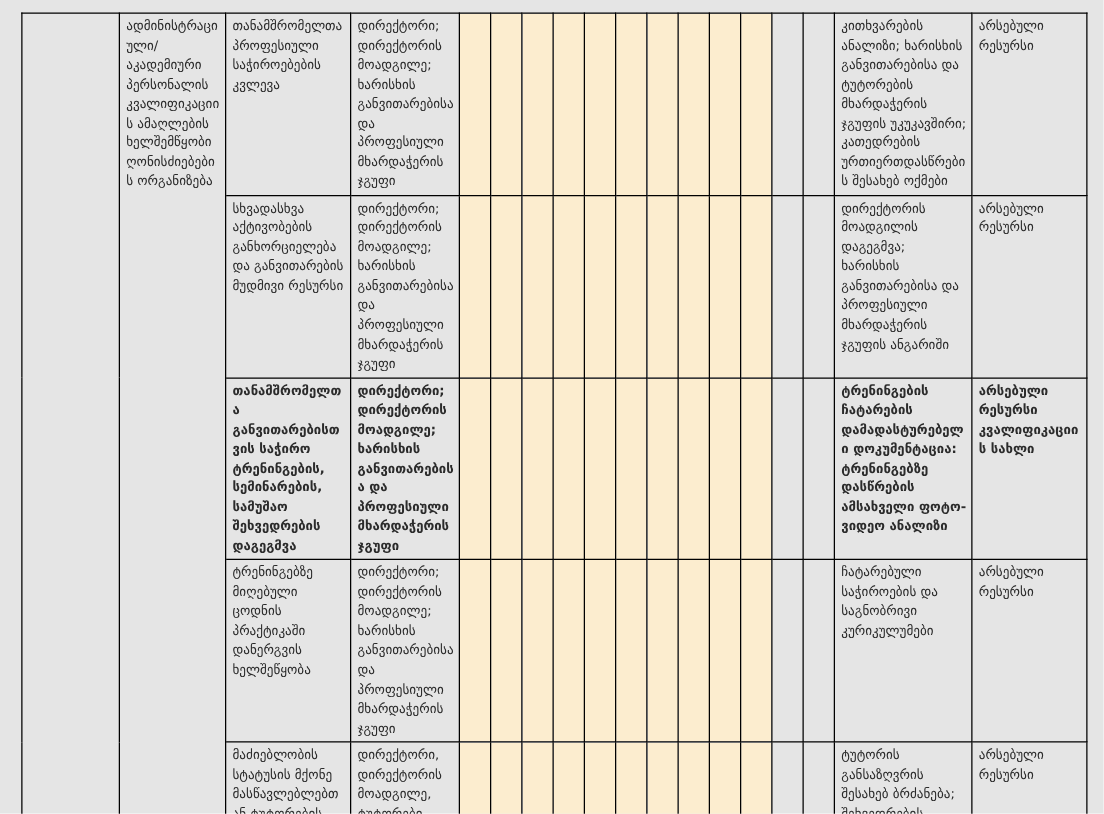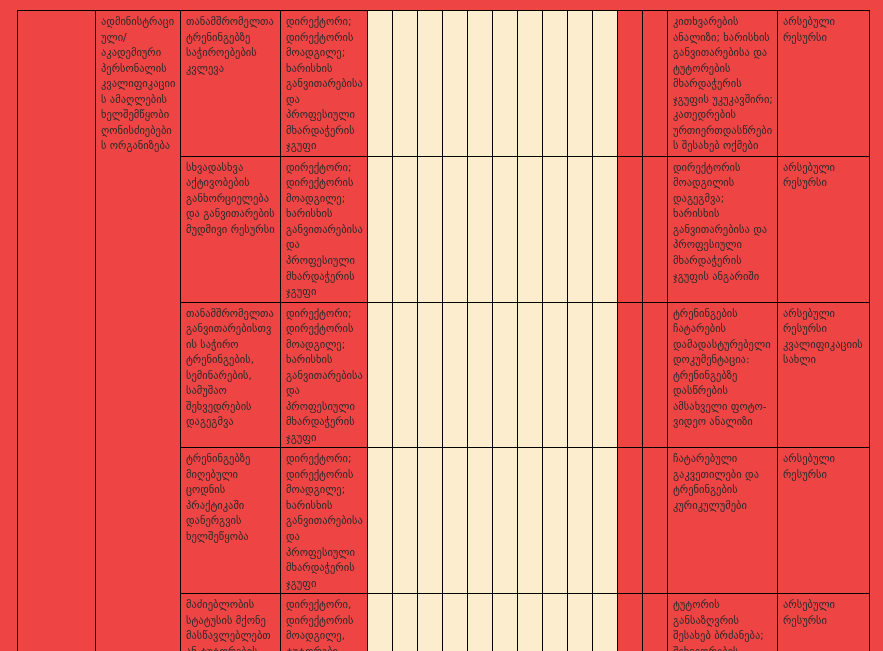--- a/index.html
+++ b/index.html
@@ -1,37 +1,37 @@
 <!DOCTYPE html>
 <html><head>
 <meta charset="utf-8">
 <style>
   html,body{margin:0;padding:0;background:#ffffff;}
   body{width:883px;height:651px;position:relative;font-family:"DejaVu Sans",sans-serif;}
-  .sheet{position:absolute;left:0;top:0;width:883px;height:651px;background:#ef4444;}
+  .sheet{position:absolute;left:0;top:0;width:883px;height:651px;background:#e5e5e5;}
   table.plan{
     position:absolute;left:17px;top:10px;
     border-collapse:collapse;table-layout:fixed;
   }
   table.plan td{
     border:1px solid #000;
     vertical-align:top;
     padding:3px 4px 2px 5px;
     font-size:10.5px;
     line-height:1.48;
     color:#2b2b2b;
     overflow:hidden;
     overflow-wrap:anywhere;
     word-break:break-word;
   }
   td.empty-left{border-top:1px solid transparent;}
   td.tl{padding:0;}
   tr.r1 td{height:122px;}
   tr.r2 td{height:129px;}
-  tr.r3 td{height:113px;}
+  tr.r3 td{height:113px;font-weight:bold;}
   tr.r4 td{height:108px;margin-top:48px;}
   tr.r5 td{height:151px;}
 </style>
 </head>
 <body>
 
 <div class="sheet">
   <table class="plan">
     <colgroup>
       <col style="width:78px">
@@ -51,21 +51,21 @@
         <col style="width:25px">
         <col style="width:25px">
       <col style="width:110px">
       <col style="width:92px">
     </colgroup>
 
     <tbody>
         <tr class="r1">
       <td class="empty-left" rowspan="5"></td>
       <td rowspan="5"><span>ადმინისტრაციული/აკადემიური პერსონალის კვალიფიკაციის ამაღლების ხელშემწყობი ღონისძიებების ორგანიზება</span></td>
-      <td>თანამშრომელთა ტრენინგებზე საჭიროებების კვლევა</td>
+      <td>თანამშრომელთა პროფესიული საჭიროებების კვლევა</td>
       <td>დირექტორი; დირექტორის მოადგილე; ხარისხის განვითარებისა და პროფესიული მხარდაჭერის ჯგუფი</td>
       <td class="tl" style="background: rgb(252, 237, 207);"></td>
           <td class="tl" style="background: rgb(252, 237, 207);"></td>
           <td class="tl" style="background: rgb(252, 237, 207);"></td>
           <td class="tl" style="background: rgb(252, 237, 207);"></td>
           <td class="tl" style="background: rgb(252, 237, 207);"></td>
           <td class="tl" style="background: rgb(252, 237, 207);"></td>
           <td class="tl" style="background: rgb(252, 237, 207);"></td>
           <td class="tl" style="background: rgb(252, 237, 207);"></td>
           <td class="tl" style="background: rgb(252, 237, 207);"></td>
@@ -122,21 +122,21 @@
           <td class="tl" style="background: rgb(252, 237, 207);"></td>
           <td class="tl" style="background: rgb(252, 237, 207);"></td>
           <td class="tl" style="background: rgb(252, 237, 207);"></td>
           <td class="tl" style="background: rgb(252, 237, 207);"></td>
           <td class="tl" style="background: rgb(252, 237, 207);"></td>
           <td class="tl" style="background: rgb(252, 237, 207);"></td>
           <td class="tl" style="background: rgb(252, 237, 207);"></td>
           <td class="tl" style="background: rgb(252, 237, 207);"></td>
           <td class="tl"></td>
           <td class="tl"></td>
-          <td>ჩატარებული გაკვეთილები და ტრენინგების კურიკულუმები</td>
+          <td>ჩატარებული საჭიროების და საგნობრივი კურიკულუმები</td>
       <td>არსებული რესურსი</td>
     </tr>
 
     <tr class="r5">
       <td>მაძიებლობის სტატუსის მქონე მასწავლებლებთან ტუტორების აქტიური მუშაობა და საჭიროების შემთხვევაში შიდა სასკოლო კონსულტაციების გამართვა</td>
       <td>დირექტორი, დირექტორის მოადგილე, ტუტორები</td>
       <td class="tl" style="background: rgb(252, 237, 207);"></td>
           <td class="tl" style="background: rgb(252, 237, 207);"></td>
           <td class="tl" style="background: rgb(252, 237, 207);"></td>
           <td class="tl" style="background: rgb(252, 237, 207);"></td>

